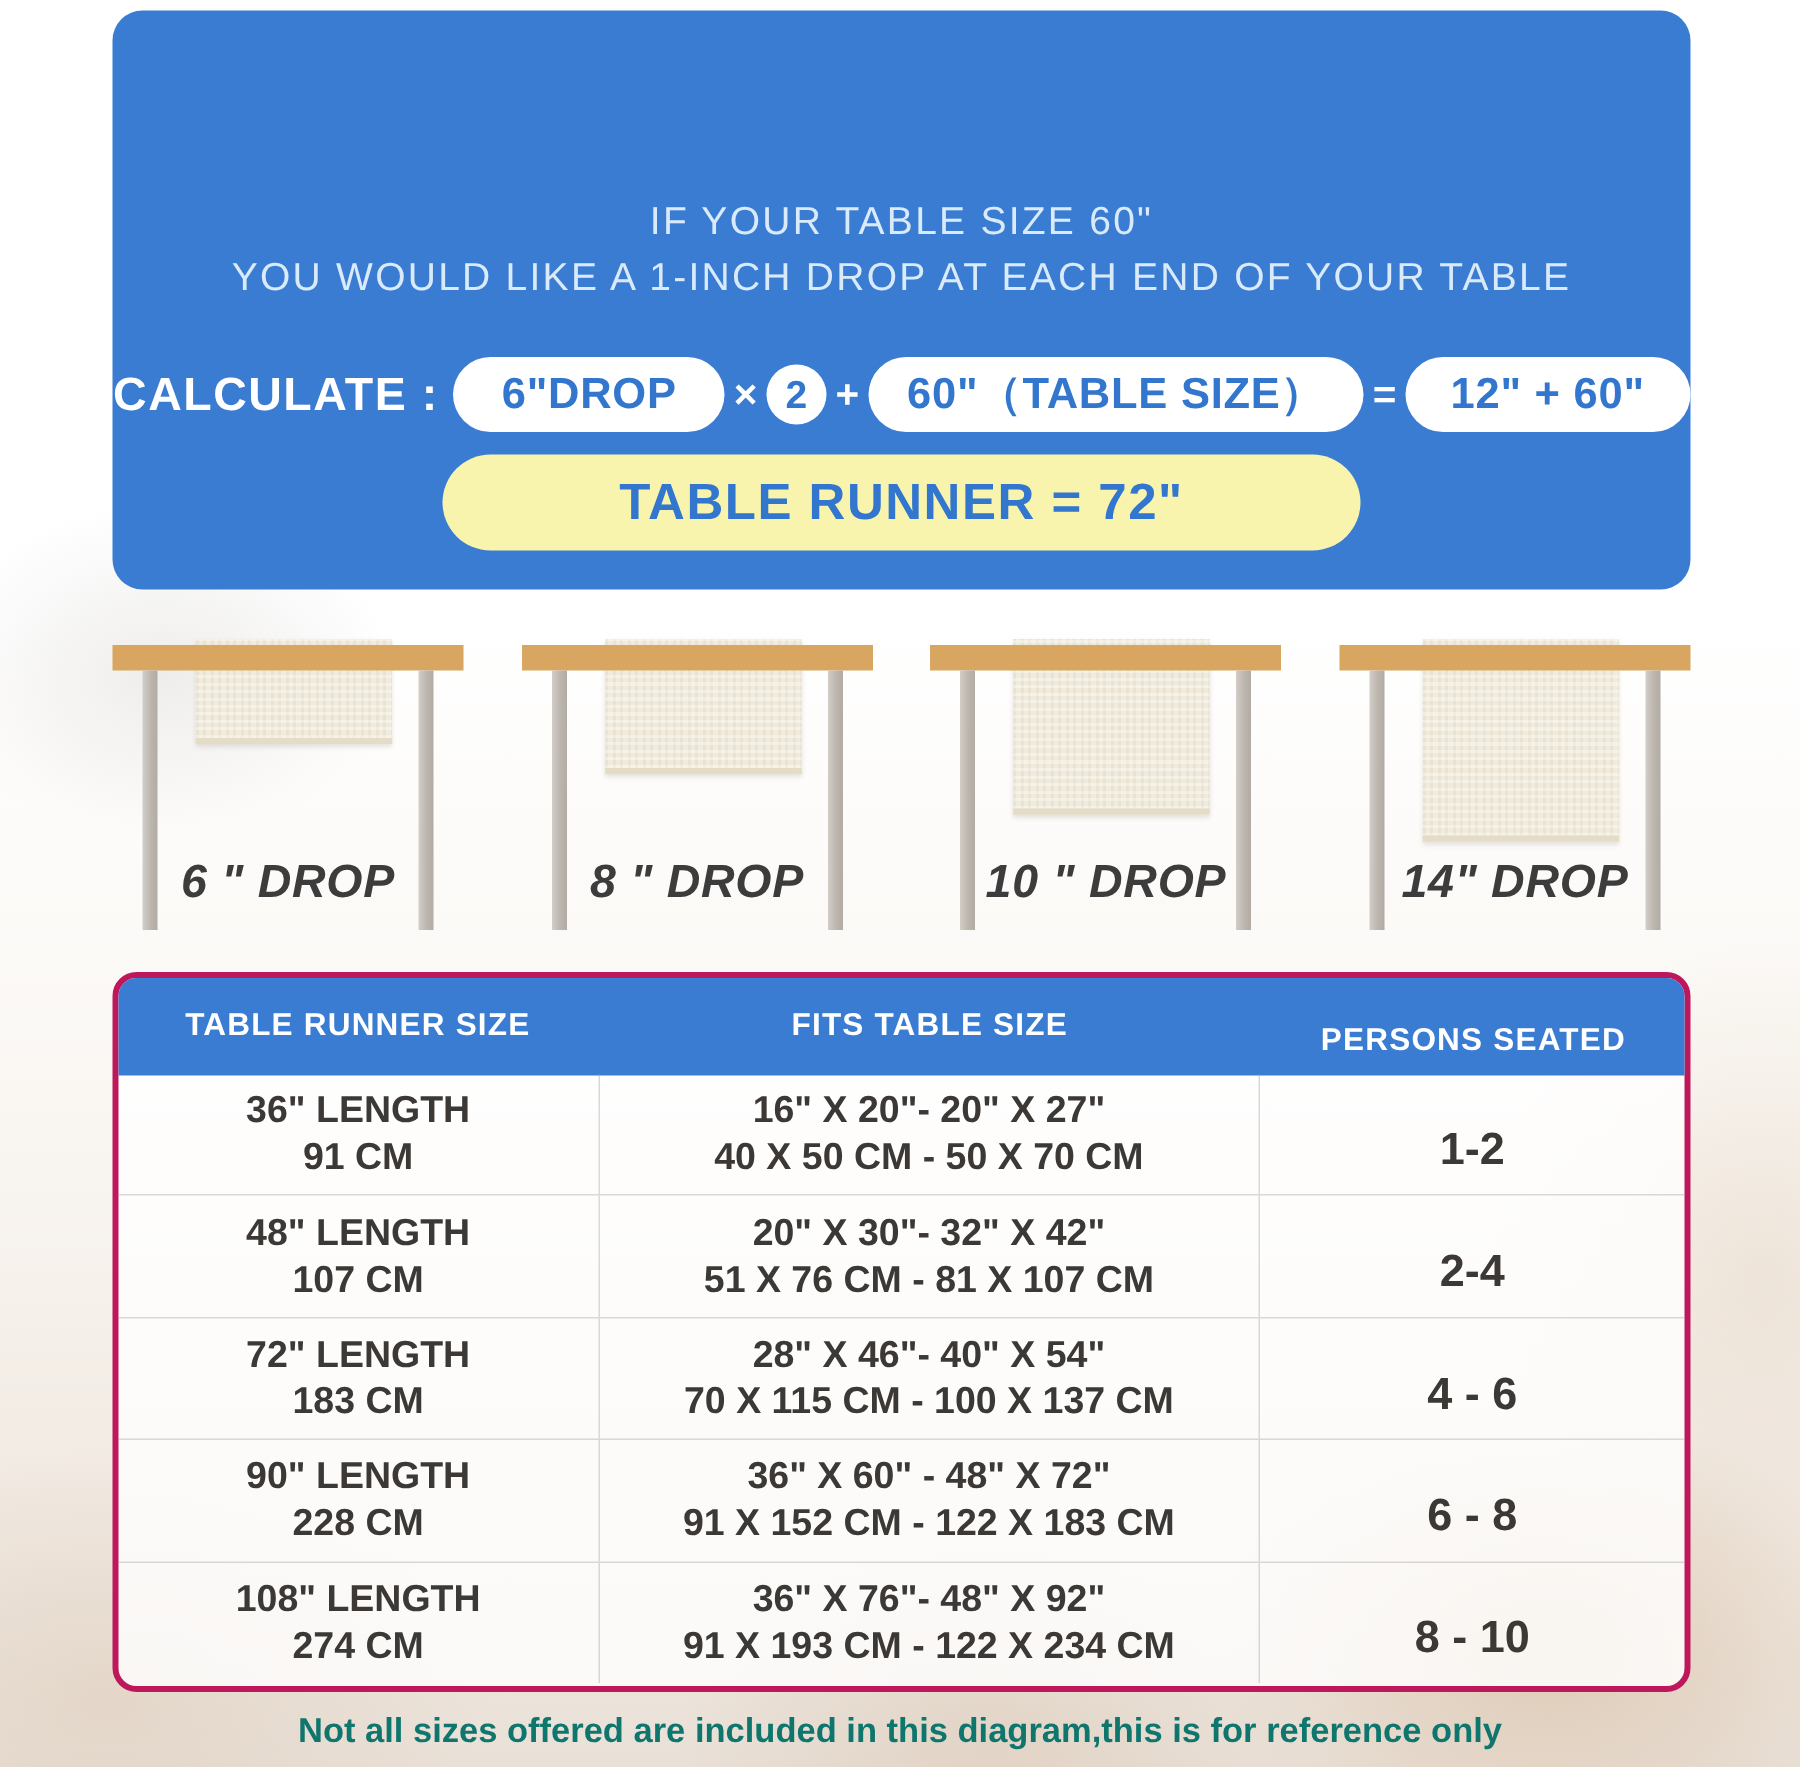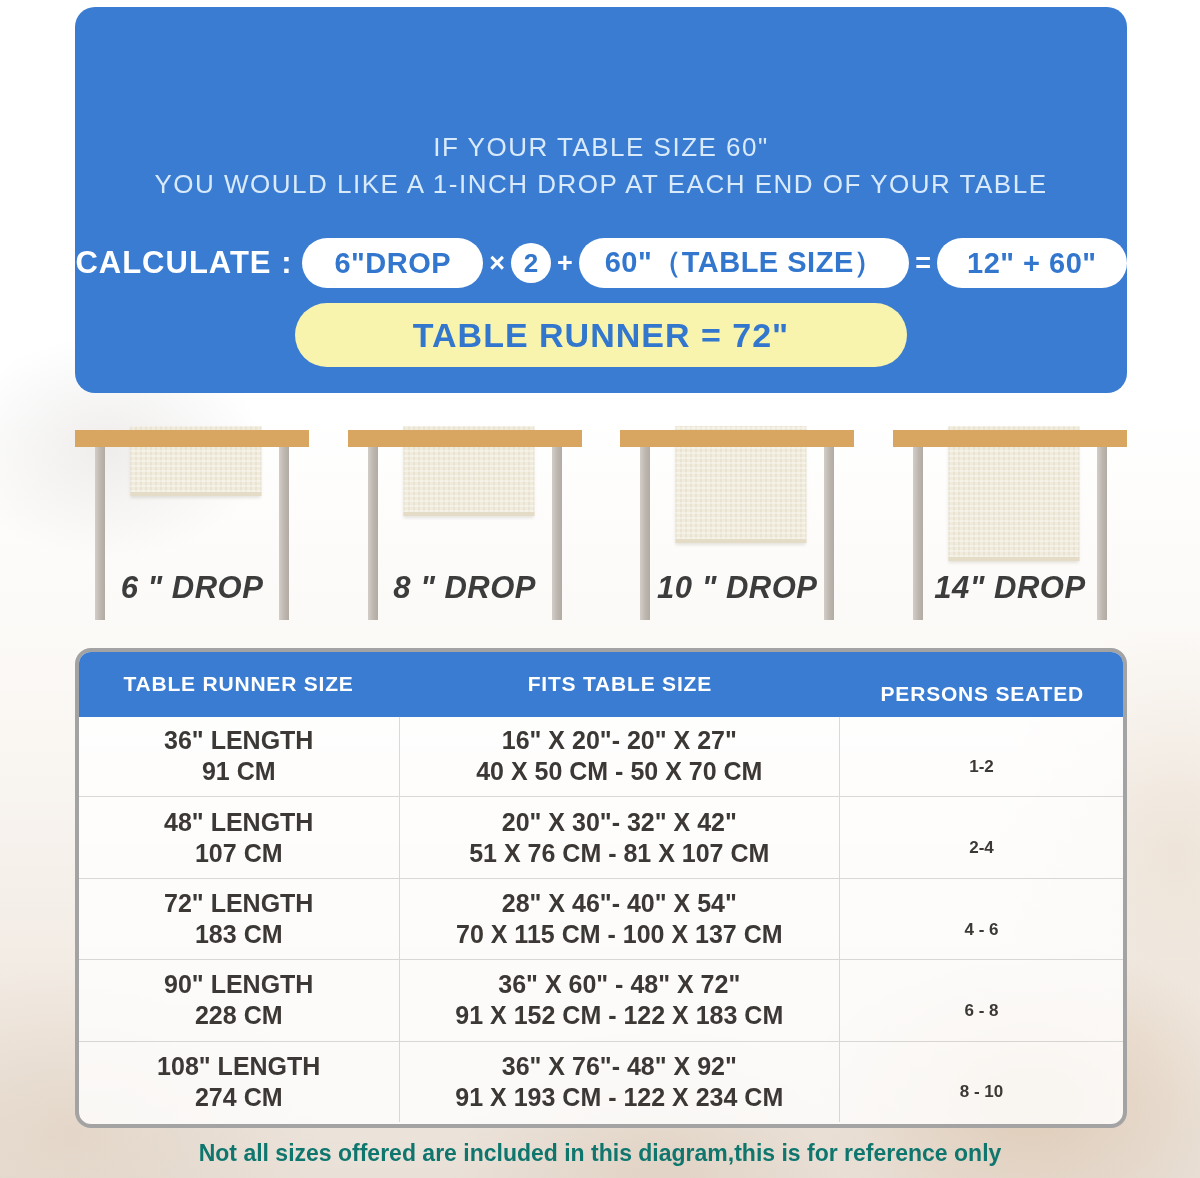--- a/index.html
+++ b/index.html
@@ -87,42 +87,42 @@
   .runner.r3 { height:117px; }
   .runner.r4 { height:135px; }
   .drop-label {
     position:absolute; top:140px; left:0; right:0; text-align:center;
     font-size:31px; font-weight:bold; font-style:italic; color:#3c3c3c; letter-spacing:0.5px;
   }
 
   
   .size-panel {
     position:absolute; left:75px; top:648px; width:1052px; height:480px;
-    border:4px solid #a3a3a3; border-radius:16px;
+    border:4px solid #be185d; border-radius:16px;
     background:rgba(255,255,255,0.80);
     overflow:hidden;
   }
   .size-header {
     height:66px; background:#3a7cd2; display:flex; align-items:center;
     margin:-1px; width:1046px;
   }
   .col1 { width:30.7%; } .col2 { width:42.2%; } .col3 { width:27.1%;margin-top:20px; }
   .size-header .hcell {
     text-align:center; color:#ffffff; font-weight:bold; font-size:21px; letter-spacing:0.8px;
   }
   .size-body { height:406px; display:flex; flex-direction:column; }
   .srow { flex:1; display:flex; border-top:1px solid rgba(150,148,145,0.35); }
   .srow:first-child { border-top:none; }
   .cell {
     display:flex; flex-direction:column; align-items:center; justify-content:center;
     text-align:center; color:#3b3835; font-weight:bold; line-height:31px;
   }
   .cell.c1 { font-size:25px; border-right:1px solid rgba(150,148,145,0.35); }
   .cell.c2 { font-size:25px; border-right:1px solid rgba(150,148,145,0.35); }
-  .cell.c3 { font-size:17px; }
+  .cell.c3 { font-size:30px; }
 
   
   .footnote {
     position:absolute; top:1140px; left:0; width:100%; text-align:center;
     font-size:23px; font-weight:bold; color:#0f766e;
   }
 </style>
 </head>
 <body>
 

